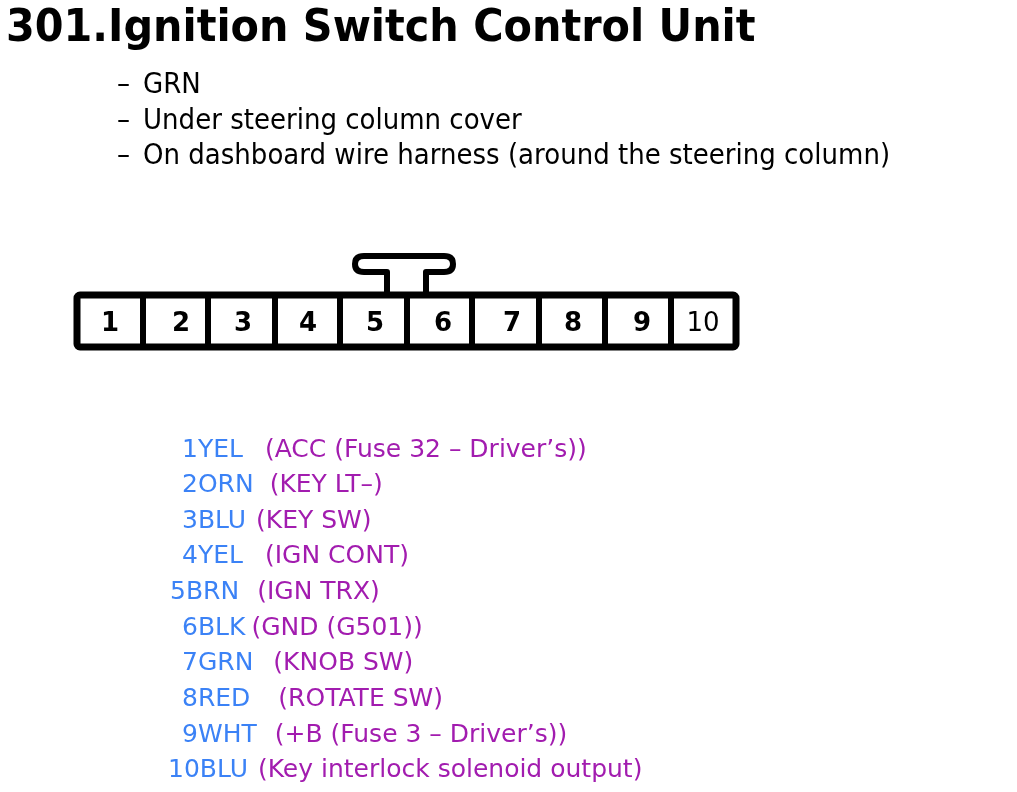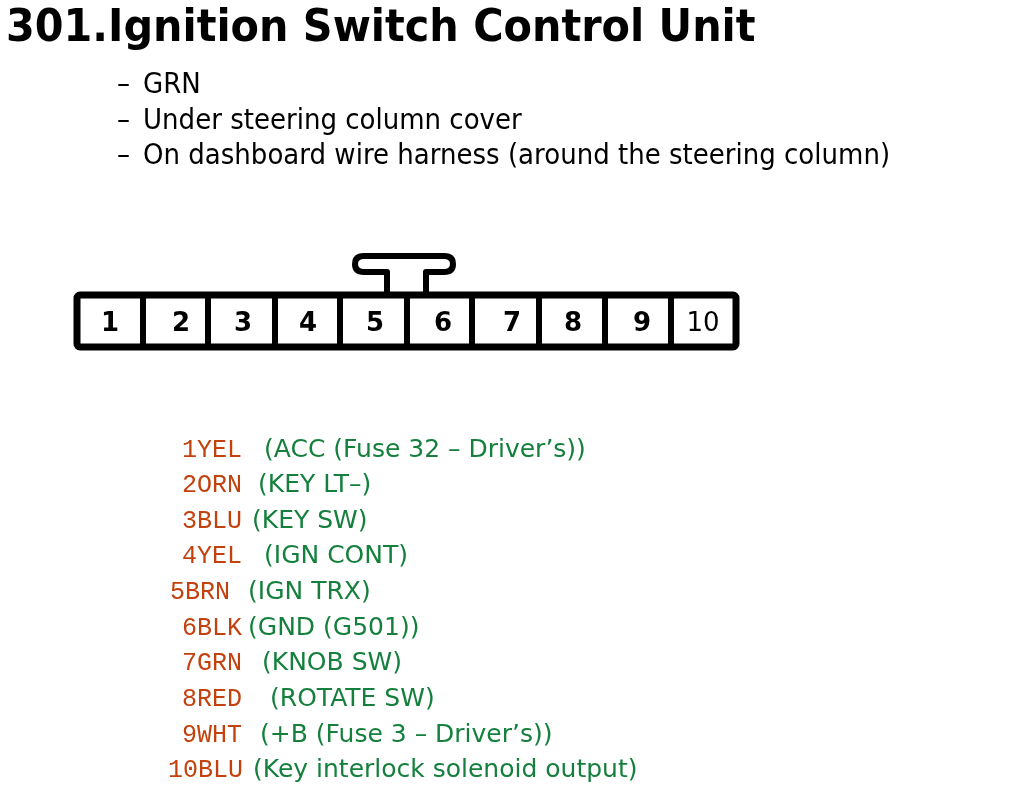--- a/index.html
+++ b/index.html
@@ -11,22 +11,22 @@
              transform: scaleX(0.94); transform-origin: left top; }
     .notes { position: absolute; left: 117px; top: 66px; margin: 0; padding: 0; list-style: none; }
     .notes li { font-size: 28px; line-height: 35.5px; white-space: nowrap;
                 transform: scaleX(0.93); transform-origin: left center; }
     .notes li .dash { display: inline-block; width: 28px; }
     .connector { position: absolute; left: 0; top: 0; }
     .pin-text { font-family: "DejaVu Sans", sans-serif; font-weight: bold; font-size: 26px; }
     .pin-text.light { font-weight: normal; }
     .pins { position: absolute; left: 0; top: 430px; }
     .pin-row { position: absolute; white-space: nowrap; font-size: 25px; line-height: 30px; }
-    .pin-row .wire { color: #c2410c; font-family: Liberation Mono, monospace; }
-    .pin-row .func { color: #15803d; margin-left: 10px; }
+    .pin-row .wire { color: #3b82f6; }
+    .pin-row .func { color: #a21caf; margin-left: 10px; }
   </style>
 </head>
 <body>
 
 <h1 class="title">301.Ignition Switch Control Unit</h1>
 
 <ul class="notes">
   <li><span class="dash">–</span><span>GRN</span></li>
   <li><span class="dash">–</span><span>Under steering column cover</span></li>
   <li><span class="dash">–</span><span>On dashboard wire harness (around the steering column)</span></li>

